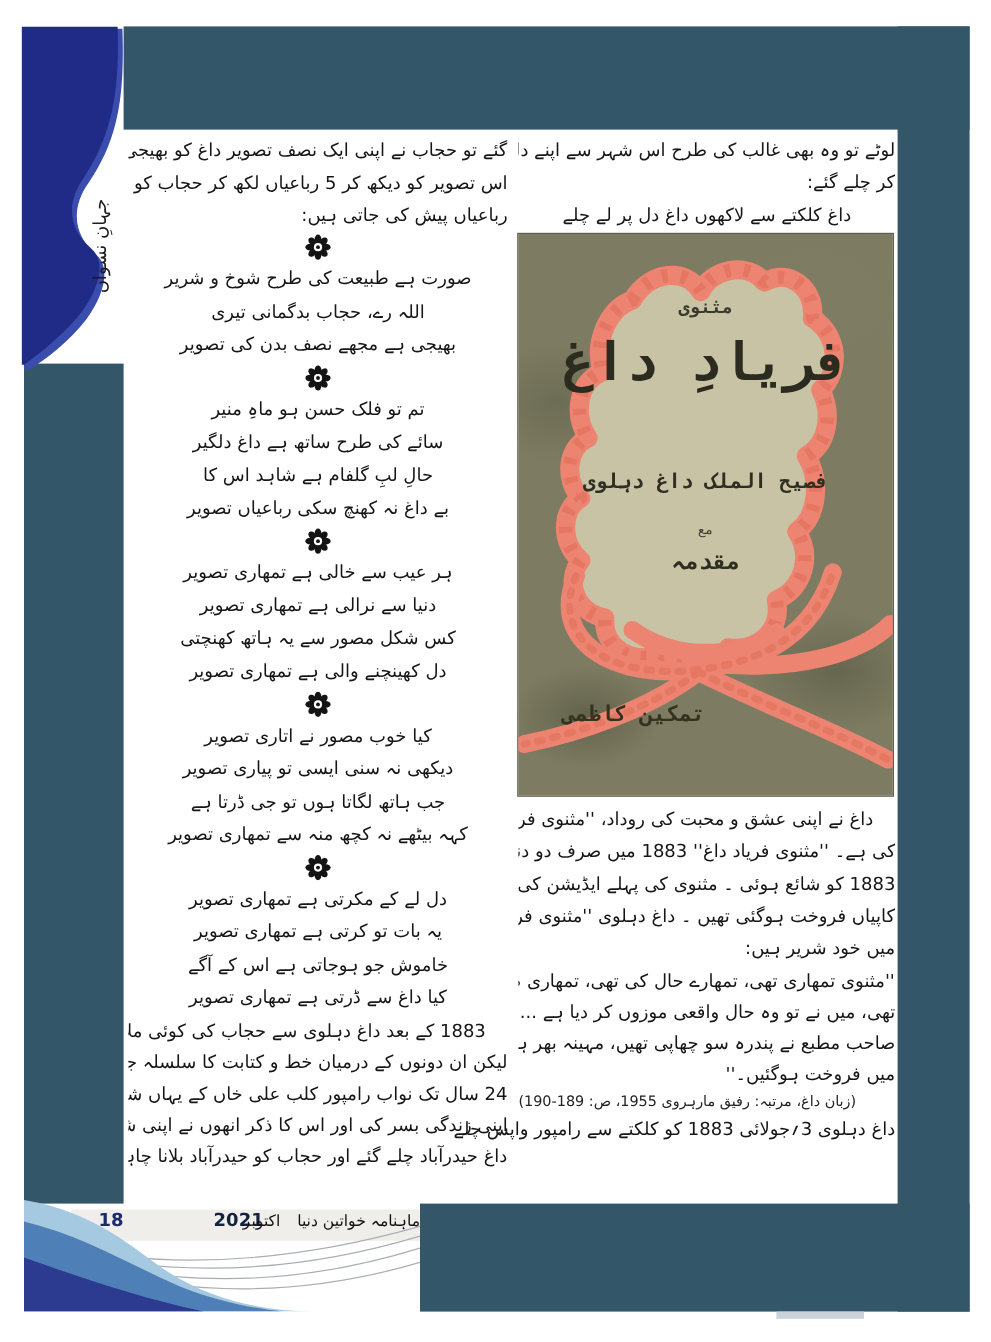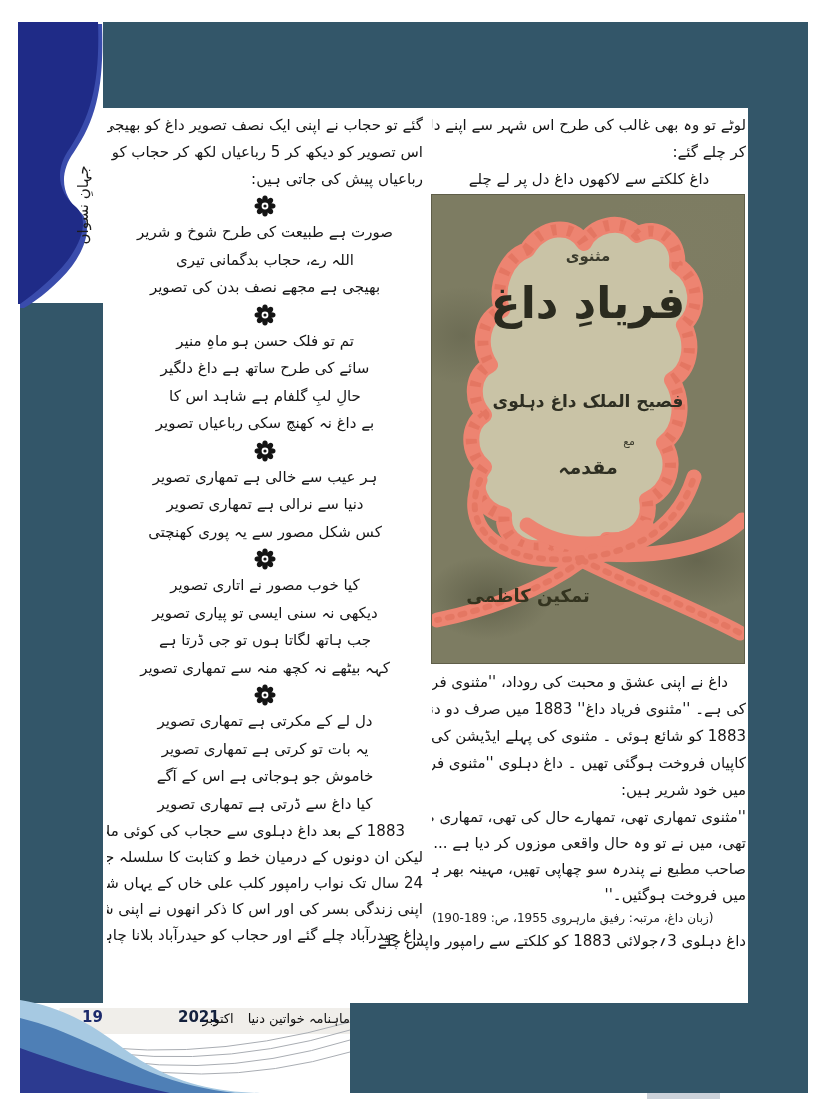--- a/index.html
+++ b/index.html
@@ -39,25 +39,25 @@
     position:relative;width:312px;height:468px;margin:2px 2px 6px 0;
     background:
       radial-gradient(90px 60px at 18% 86%, rgba(55,56,38,.38), transparent 70%),
       radial-gradient(110px 70px at 85% 78%, rgba(50,52,36,.30), transparent 70%),
       radial-gradient(130px 90px at 78% 12%, rgba(128,126,100,.45), transparent 70%),
       radial-gradient(90px 70px at 10% 30%, rgba(60,62,44,.25), transparent 70%),
       #7d7c62;
     outline:1px solid #5f5e49;
   }
   #book-cover svg{position:absolute;left:0;top:0;}
-  .cover-text{position:absolute;left:0;width:100%;text-align:center;direction:rtl;color:#2e2e22;}
+  .cover-text{position:absolute;left:0;width:100%;text-align:center;direction:rtl;color:#2e2e22;font-family:Liberation Mono, monospace;}
   #cover-header{top:52px;font-size:15px;font-weight:600;color:#3a3a2c;}
   #cover-title{top:82px;font-size:44px;font-weight:bold;color:#2b2b1f;}
   #cover-author{top:196px;font-size:17px;font-weight:600;}
-  #cover-conj{top:240px;font-size:11px;color:#3c3c2e;padding-left:41px;}
+  #cover-conj{top:240px;font-size:11px;color:#3c3c2e;}
   #cover-section{top:261px;font-size:19px;font-weight:600;}
   #cover-editor{top:390px;left:-60px;font-size:18px;font-weight:600;color:#33331f;}
 
   
   #footer-art{position:absolute;left:20px;top:1000px;width:330px;height:93px;}
   .footer-text{position:absolute;font-family:"DejaVu Sans",sans-serif;}
   #footer-page{left:82px;top:1008px;width:34px;font-size:15px;font-weight:bold;color:#1c2a6b;text-align:left;}
   #footer-year{left:178px;top:1008px;width:44px;font-size:15px;font-weight:bold;color:#14213d;text-align:left;}
   #footer-label{left:220px;top:1007px;width:130px;height:22px;display:flex;direction:rtl;align-items:center;gap:7px;font-size:13px;color:#111;}
   #footer-label .sep{width:1px;height:14px;background:#8a8f96;}
@@ -143,21 +143,22 @@
         <ellipse cx="4.5" cy="11" rx="4" ry="2.8" transform="rotate(45 11 11)"></ellipse>
             <ellipse cx="17.5" cy="11" rx="4" ry="2.8" transform="rotate(45 11 11)"></ellipse>
       </g>
           <circle cx="11" cy="11" r="3.4" fill="#fff"></circle>
           <circle cx="11" cy="11" r="1.6" fill="#141414"></circle>
         </svg>
     </div>
     <div class="poem">
       <div class="line">ہر عیب سے خالی ہے تمھاری تصویر</div>
       <div class="line">دنیا سے نرالی ہے تمھاری تصویر</div>
-      <div class="line">کس شکل مصور سے یہ پوری کھنچتی</div>
+      <div class="line">کس شکل مصور سے یہ ہاتھ کھنچتی</div>
+      <div class="line">دل کھینچنے والی ہے تمھاری تصویر</div>
     </div>
 
     <div class="orn">
       <svg width="22" height="22" viewBox="0 0 22 22">
           <g fill="#141414">
         <ellipse cx="11" cy="4.5" rx="2.8" ry="4"></ellipse>
             <ellipse cx="11" cy="17.5" rx="2.8" ry="4"></ellipse>
         <ellipse cx="4.5" cy="11" rx="4" ry="2.8"></ellipse>
             <ellipse cx="17.5" cy="11" rx="4" ry="2.8"></ellipse>
         <ellipse cx="11" cy="4.5" rx="2.8" ry="4" transform="rotate(45 11 11)"></ellipse>
@@ -262,21 +263,21 @@
     <g fill="none" stroke="#a9adb3" stroke-width="1">
       <path d="M15,36 Q160,70 330,22"></path>
       <path d="M20,40 Q170,78 330,30"></path>
       <path d="M28,46 Q175,88 330,40"></path>
       <path d="M36,52 Q180,96 330,52"></path>
     </g>
     <path d="M0,0 C60,10 90,40 120,60 C160,85 200,92 240,93 L0,93 Z" fill="#a6c9e2"></path>
     <path d="M0,18 C50,30 90,55 130,72 C160,84 190,90 215,93 L0,93 Z" fill="#4e7fb6"></path>
     <path d="M0,48 C40,62 90,80 150,93 L0,93 Z" fill="#2c3a90"></path>
   </svg>
-  <div class="footer-text" id="footer-page">19</div>
+  <div class="footer-text" id="footer-page">18</div>
   <div class="footer-text" id="footer-year">2021</div>
   <div class="footer-text" id="footer-label">
     <span>ماہنامہ خواتین دنیا</span>
     <span class="sep"></span>
     <span>اکتوبر</span>
   </div>
 
 </div>
 
 </body></html>

